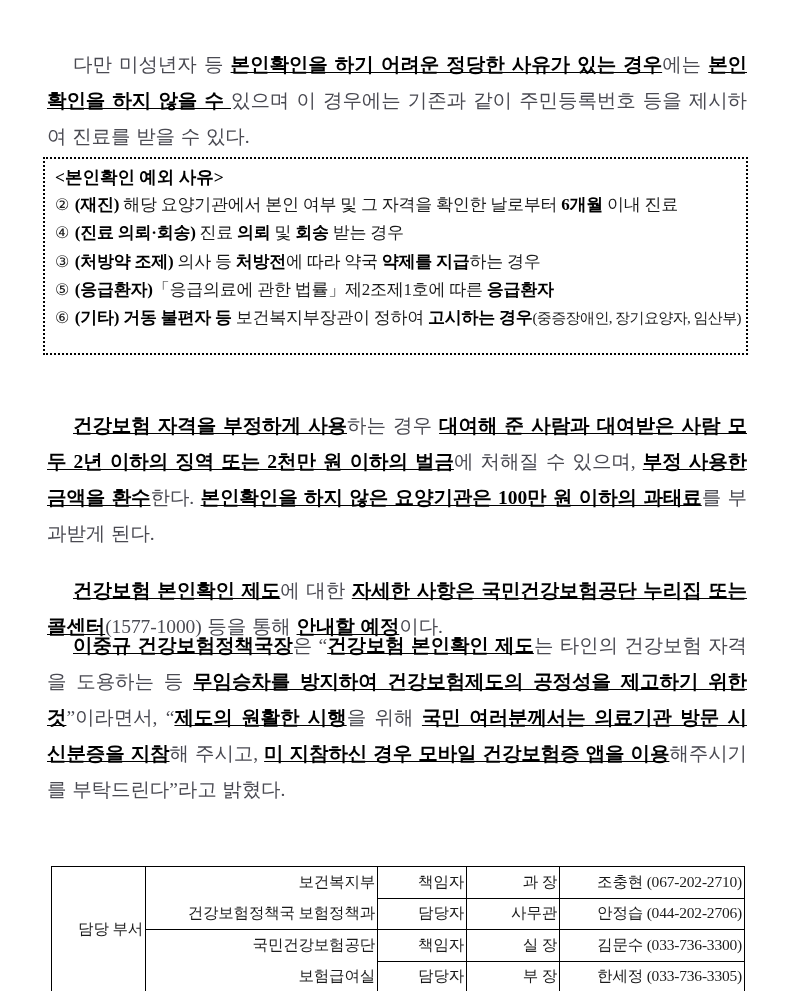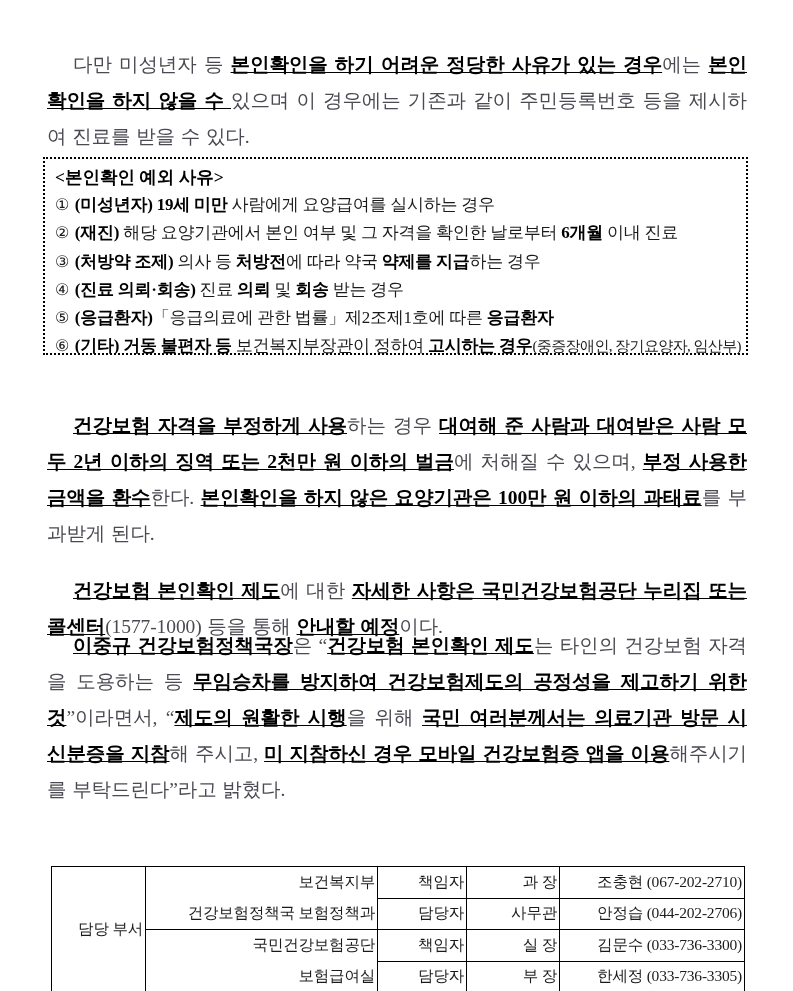--- a/index.html
+++ b/index.html
@@ -120,24 +120,23 @@
 </head>
 <body>
 
 <div class="page">
 
   <p class="para" id="para-intro"><span class="lt">다만 미성년자 등 </span><span class="b">본인확인을 하기 어려운 정당한 사유가 있는 경우</span><span class="lt">에는 </span><span class="b">본인확인을 하지 않을 수 </span><span class="lt">있으며 이 경우에는 기존과 같이 주민등록번호 등을 제시하여 진료를 받을 수 있다.</span></p>
 
   <div class="exception-box">
     <div class="box-title">&lt;본인확인 예외 사유&gt;</div>
     <div id="exception-items">
-        <div class="box-item"><span class="num">① </span><span class="b">(미성년자) 19세 미만 </span><span class="lt">사람에게 요양급여를 실시하는 경우</span></div>
         <div class="box-item"><span class="num">② </span><span class="b">(재진) </span><span class="lt">해당 요양기관에서 본인 여부 및 그 자격을 확인한 날로부터 </span><span class="b">6개월 </span><span class="lt">이내 진료</span></div>
+        <div class="box-item"><span class="num">④ </span><span class="b">(진료 의뢰·회송) </span><span class="lt">진료 </span><span class="b">의뢰 </span><span class="lt">및 </span><span class="b">회송 </span><span class="lt">받는 경우</span></div>
         <div class="box-item"><span class="num">③ </span><span class="b">(처방약 조제) </span><span class="lt">의사 등 </span><span class="b">처방전</span><span class="lt">에 따라 약국 </span><span class="b">약제를 지급</span><span class="lt">하는 경우</span></div>
-        <div class="box-item"><span class="num">④ </span><span class="b">(진료 의뢰·회송) </span><span class="lt">진료 </span><span class="b">의뢰 </span><span class="lt">및 </span><span class="b">회송 </span><span class="lt">받는 경우</span></div>
         <div class="box-item"><span class="num">⑤ </span><span class="b">(응급환자)</span><span class="lt">「응급의료에 관한 법률」제2조제1호에 따른 </span><span class="b">응급환자</span></div>
         <div class="box-item"><span class="num">⑥ </span><span class="b">(기타) 거동 불편자 등 </span><span class="lt">보건복지부장관이 정하여 </span><span class="b">고시하는 경우</span><span class="sm">(중증장애인, 장기요양자, 임산부)</span></div>
       </div>
   </div>
 
   <p class="para" id="para-penalty"><span class="b">건강보험 자격을 부정하게 사용</span><span class="lt">하는 경우 </span><span class="b">대여해 준 사람과 대여받은 사람 모두 2년 이하의 징역 또는 2천만 원 이하의 벌금</span><span class="lt">에 처해질 수 있으며, </span><span class="b">부정 사용한 금액을 환수</span><span class="lt">한다. </span><span class="b">본인확인을 하지 않은 요양기관은 100만 원 이하의 과태료</span><span class="lt">를 부과받게 된다.</span></p>
 
   <p class="para" id="para-info"><span class="b">건강보험 본인확인 제도</span><span class="lt">에 대한 </span><span class="b">자세한 사항은 국민건강보험공단 누리집 또는 콜센터</span><span class="lt">(1577-1000) 등을 통해 </span><span class="b">안내할 예정</span><span class="lt">이다.</span></p>
 
   <p class="para" id="para-quote"><span class="b">이중규 건강보험정책국장</span><span class="lt">은 “</span><span class="b">건강보험 본인확인 제도</span><span class="lt">는 타인의 건강보험 자격을 도용하는 등 </span><span class="b">무임승차를 방지하여 건강보험제도의 공정성을 제고하기 위한 것</span><span class="lt">”이라면서, “</span><span class="b">제도의 원활한 시행</span><span class="lt">을 위해 </span><span class="b">국민 여러분께서는 의료기관 방문 시 신분증을 지참</span><span class="lt">해 주시고, </span><span class="b">미 지참하신 경우 모바일 건강보험증 앱을 이용</span><span class="lt">해주시기를 부탁드린다”라고 밝혔다.</span></p>

